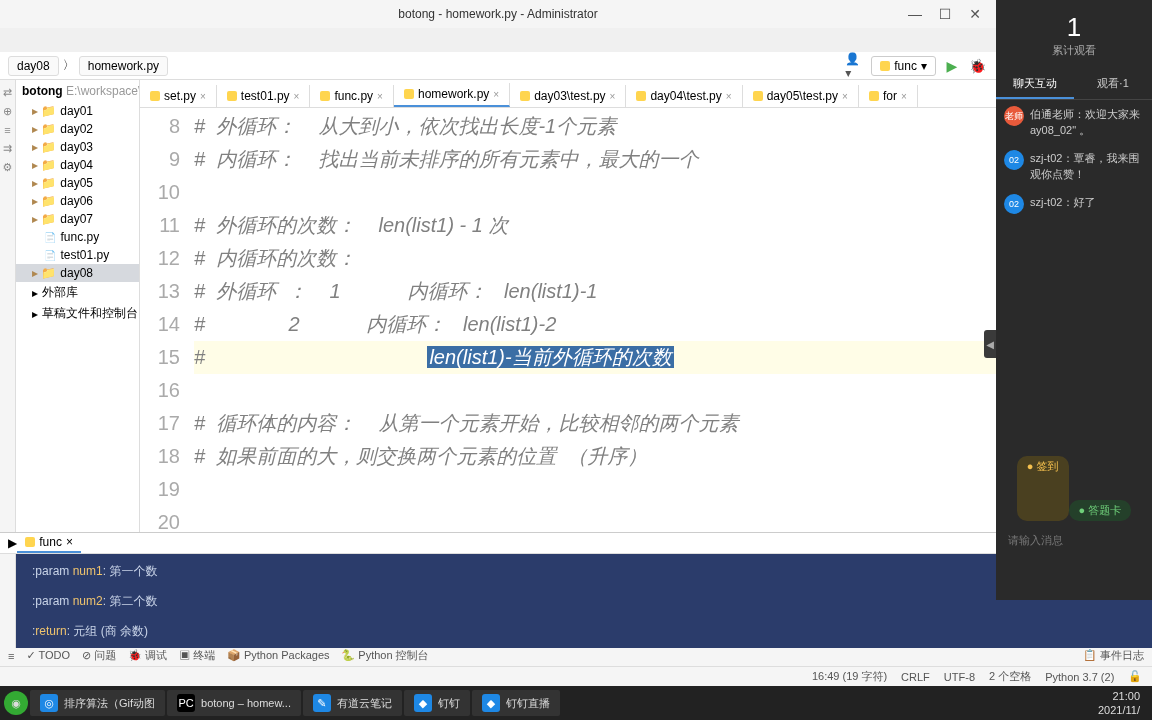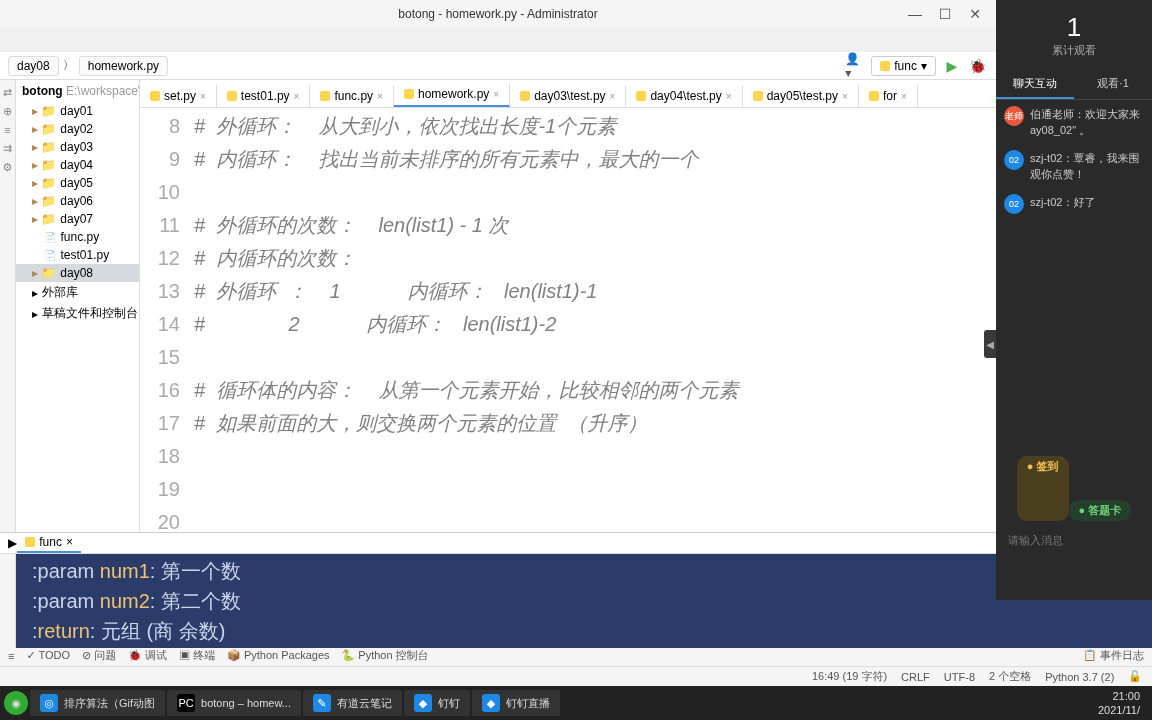--- a/index.html
+++ b/index.html
@@ -40,41 +40,41 @@
 .hl { background:#3b6ea5; color:#fff; font-style:italic; padding:0 2px; }
 .warn-badge { position:absolute; top:4px; right:20px; font-size:11px; display:flex; gap:6px; align-items:center; color:#666; }
 .warn-badge .err { color:#d9534f; }
 .warn-badge .wrn { color:#c9a227; }
 .console { height:112px; border-top:1px solid #ccc; background:#fff; display:flex; flex-direction:column; }
 .console-tabhdr { height:22px; display:flex; align-items:center; padding:0 8px; font-size:12px; border-bottom:1px solid #ddd; }
 .console-tabhdr .ctab { padding:2px 8px; display:flex; gap:4px; align-items:center; }
 .console-tabhdr .ctab.active { border-bottom:2px solid #4a90d9; }
 .console-body { flex:1; display:flex; }
 .console-gut { width:16px; background:#f5f5f5; border-right:1px solid #ddd; }
-.console-text { flex:1; background:#2b3c6b; color:#c9d4e8; font-family:Consolas,monospace; font-size:20px; padding:2px 16px; line-height:30px; overflow:hidden; }
+.console-text { flex:1; background:#2b3c6b; color:#c9d4e8; font-family:Consolas,monospace; font-size:12px; padding:2px 16px; line-height:30px; overflow:hidden; }
 .console-text .kw { color:#efc36d; }
 .btm-toolbar { height:22px; background:#f5f5f5; border-top:1px solid #ddd; display:flex; align-items:center; font-size:11px; gap:12px; padding:0 8px; color:#555; }
 .btm-toolbar .spacer { flex:1; }
 .statusbar { height:20px; background:#f5f5f5; border-top:1px solid #ddd; display:flex; align-items:center; justify-content:flex-end; gap:14px; padding:0 10px; font-size:11px; color:#555; }
 .taskbar { position:absolute; bottom:0; left:0; right:0; height:34px; background:#222; display:flex; align-items:center; padding:0 4px; gap:2px; color:#ddd; font-size:11px; }
 .task { display:flex; align-items:center; gap:6px; padding:4px 10px; background:#333; border-radius:2px; cursor:pointer; white-space:nowrap; max-width:150px; overflow:hidden; }
 .task .ico { width:18px; height:18px; border-radius:3px; display:flex; align-items:center; justify-content:center; font-size:11px; color:#fff; }
 .task-time { margin-left:auto; text-align:right; padding:0 8px; line-height:14px; }
 .rightpanel { position:absolute; right:0; top:0; width:156px; height:600px; background:#2a2a2a; color:#ccc; font-size:11px; }
 .rp-top { padding:12px 0; text-align:center; }
 .rp-top .num { font-size:26px; color:#fff; }
 .rp-top .lbl { font-size:11px; color:#aaa; }
 .rp-tabs { display:flex; border-bottom:1px solid #444; }
 .rp-tab { flex:1; text-align:center; padding:6px 0; cursor:pointer; }
 .rp-tab.active { color:#fff; border-bottom:2px solid #4a90d9; }
 .chat-msg { padding:6px 8px; display:flex; gap:6px; font-size:11px; line-height:16px; }
 .chat-ava { width:20px; height:20px; border-radius:50%; flex-shrink:0; display:flex; align-items:center;justify-content:center; font-size:9px; color:#fff; }
 .chat-txt { flex:1; color:#ccc; word-break:break-all; }
 .rp-bottom { position:absolute; bottom:40px; left:0; right:0; padding:8px; }
-.rp-pills { display:flex; margin-bottom:8px; justify-content:center;font-weight:bold; }
+.rp-pills { display:flex; margin-bottom:8px; justify-content:center; }
 .pill { padding:3px 10px; border-radius:10px; font-size:11px; }
 .pill.y { background:#4a4020; color:#f5c04e; }
 .pill.g { background:#24402a; color:#6fcf7a;margin-top:44px; }
 .rp-input { color:#777; padding:4px; }
 .arrow-tab { position:absolute; left:-12px; top:330px; width:12px; height:28px; background:#3a3a3a; color:#aaa; display:flex; align-items:center; justify-content:center; font-size:10px; border-radius:3px 0 0 3px; }
 </style>
 </head>
 <body>
 
 <div class="menubar" id="menubar">
@@ -253,20 +253,21 @@
           <div>20</div>
         </div>
       <div class="code" id="code">
           <div class="line">#  外循环：    从大到小，依次找出长度-1个元素</div>
           <div class="line">#  内循环：    找出当前未排序的所有元素中，最大的一个</div>
           <div class="line"> </div>
           <div class="line">#  外循环的次数：    len(list1) - 1 次</div>
           <div class="line">#  内循环的次数：</div>
           <div class="line">#  外循环  ：    1            内循环：   len(list1)-1</div>
           <div class="line">#               2            内循环：   len(list1)-2</div>
+          <div class="line curr">#                                        <span class="hl">len(list1)-当前外循环的次数</span></div>
           <div class="line"> </div>
           <div class="line">#  循环体的内容：    从第一个元素开始，比较相邻的两个元素</div>
           <div class="line">#  如果前面的大，则交换两个元素的位置  （升序）</div>
           <div class="line"> </div>
         </div>
     </div>
   </div>
 </div>
 
 <div class="console">

